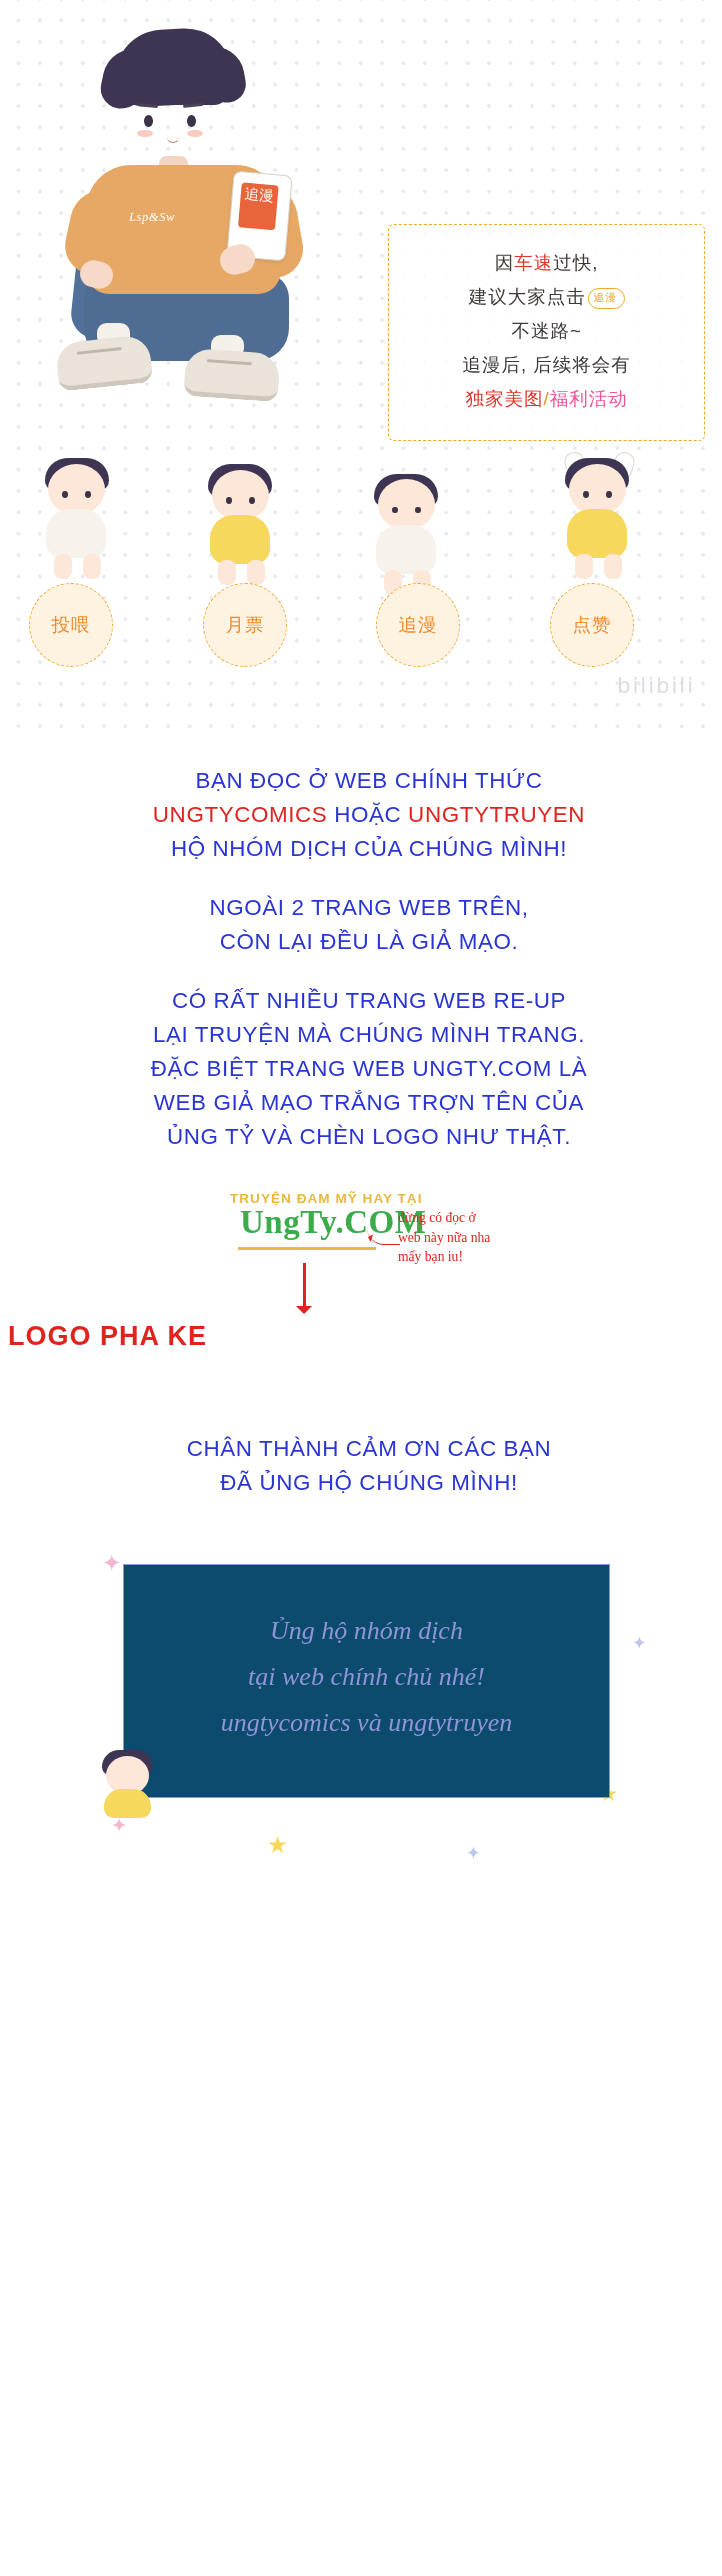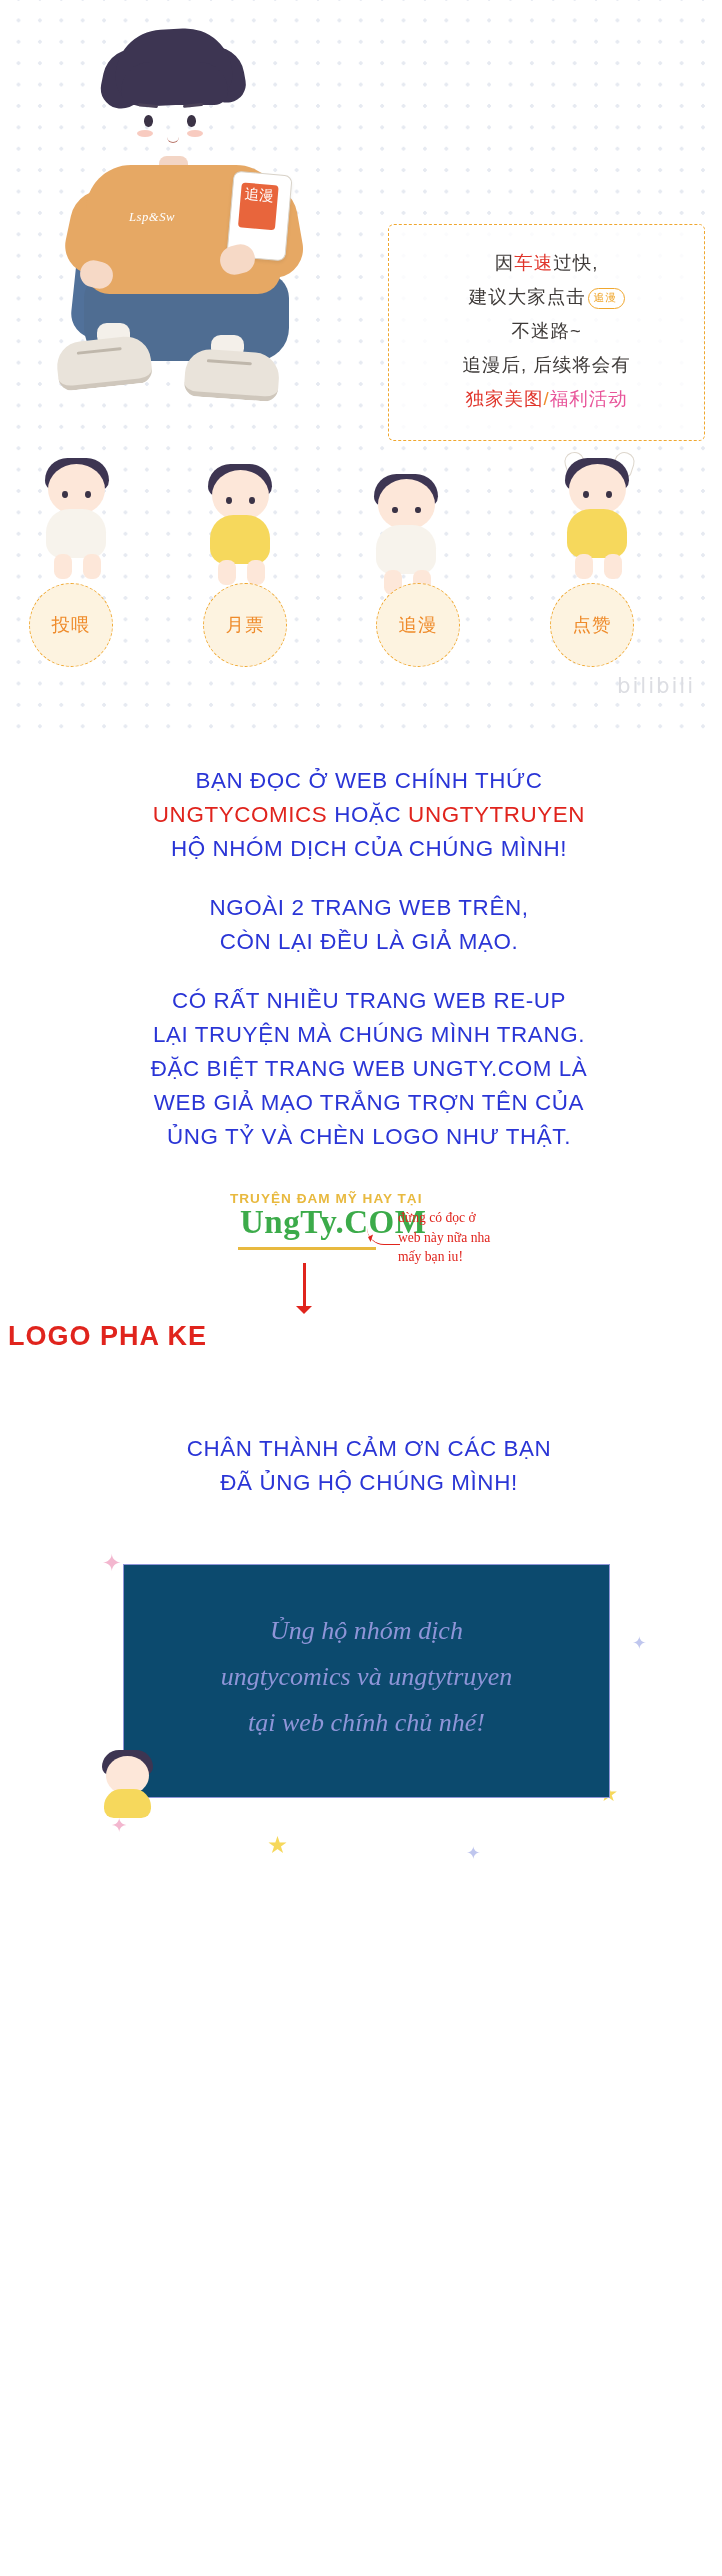--- a/index.html
+++ b/index.html
@@ -665,22 +665,22 @@
     <div class="star" style="left:581px; top:21.4px; font-size:25px;">★</div>
     <div class="star blue" style="left:624px; top:94px; font-size:17.5px;">✦</div>
     <div class="star" style="left:591px; top:242px; font-size:21.4px;">★</div>
     <div class="star pink" style="left:103px; top:275px; font-size:19.5px;">✦</div>
     <div class="star" style="left:259px; top:292px; font-size:23.4px;">★</div>
     <div class="star blue" style="left:458px; top:304px; font-size:17.5px;">✦</div>
 
     <div class="footer-card">
       <div class="fc-text">
         <div>Ủng hộ nhóm dịch</div>
+        <div>tại web chính chủ nhé!</div>
         <div>ungtycomics và ungtytruyen</div>
-        <div>tại web chính chủ nhé!</div>
       </div>
     </div>
 
     <div class="chibi-foot">
       <div class="hr"></div>
       <div class="h"></div>
       <div class="b"></div>
     </div>
   </div>
 

